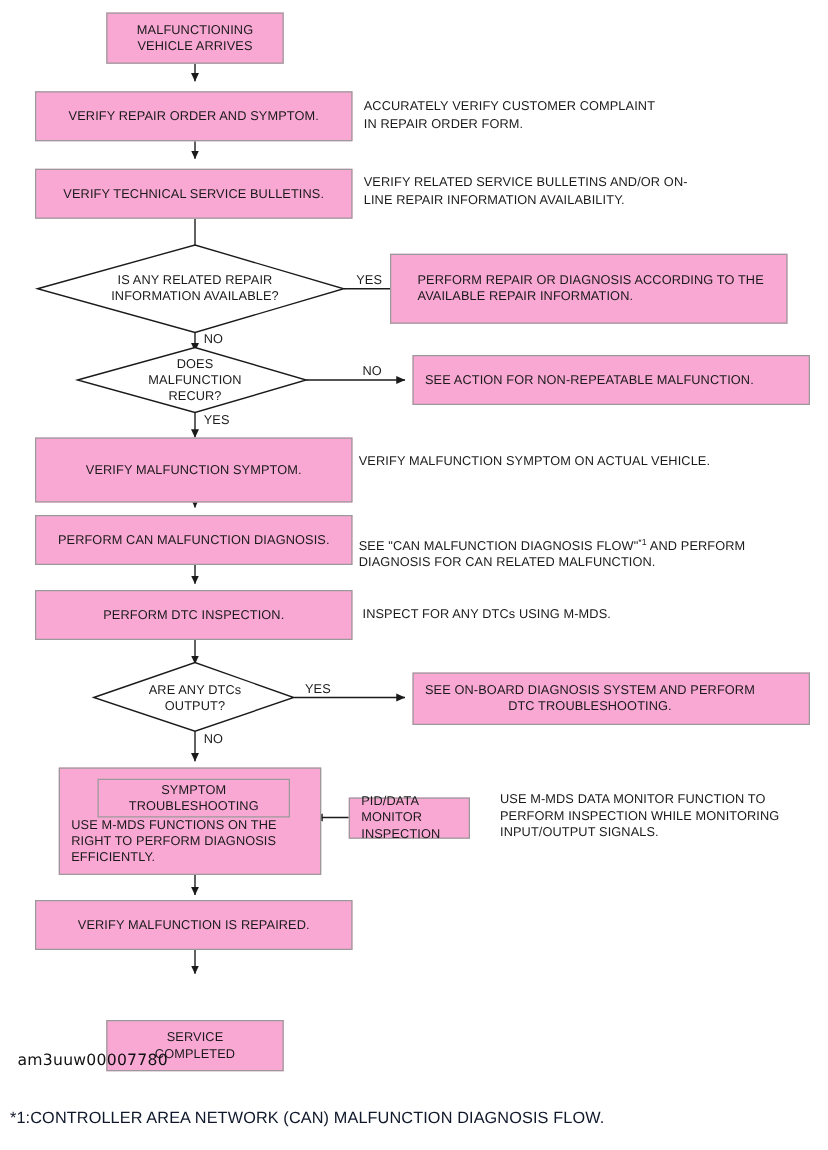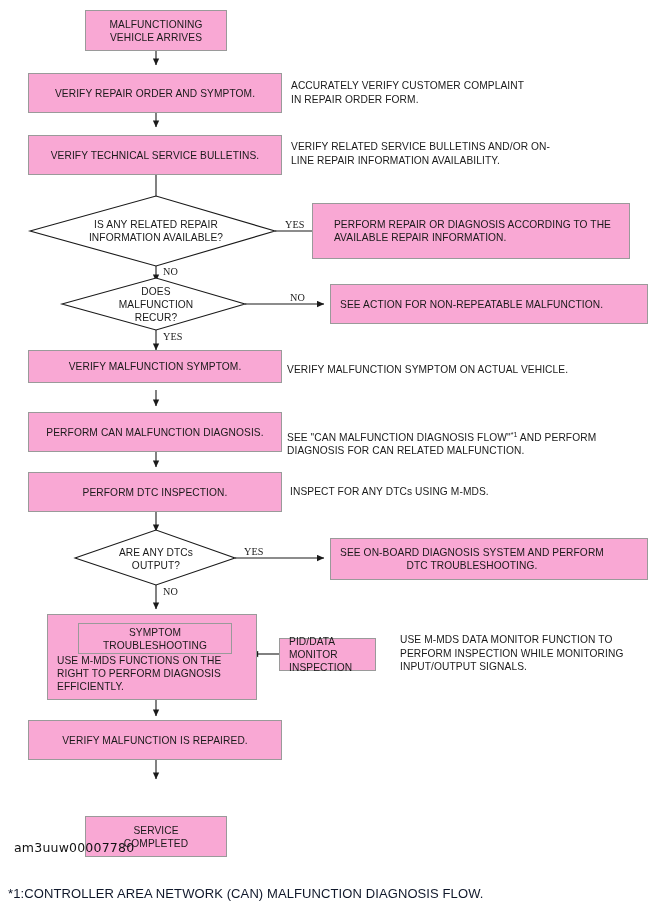--- a/index.html
+++ b/index.html
@@ -46,21 +46,20 @@
     white-space: pre-line;
     text-align: left;
   }
   .edge-label {
     position: absolute;
     color: #1a1a1a;
     font-size: 10.2px;
     line-height: 12px;
     letter-spacing: 0.1px;
     white-space: nowrap;
-    font-family: Liberation Serif, serif;
   }
   .diamond-text {
     position: absolute;
     color: #1a1a1a;
     font-size: 10.2px;
     line-height: 13px;
     letter-spacing: 0.1px;
     text-align: center;
     white-space: pre-line;
     display: flex;
@@ -196,21 +195,21 @@
   </div>
 
   <div class="edge-label" style="left:290px; top:292px;">NO</div>
 
   <div class="box left-text" style="left:330px; top:284px; width:318px; height:40px;">
     <span>SEE ACTION FOR NON-REPEATABLE MALFUNCTION.</span>
   </div>
 
   <div class="edge-label" style="left:163px; top:331px;">YES</div>
 
-  <div class="box" style="left:28px; top:350px; width:254px; height:33px;">
+  <div class="box" style="left:28px; top:350px; width:254px; height:52px;">
     <span>VERIFY MALFUNCTION SYMPTOM.</span>
   </div>
 
   <div class="note" style="left:287px; top:363px; width:370px;">VERIFY MALFUNCTION SYMPTOM ON ACTUAL VEHICLE.</div>
 
   <div class="box" style="left:28px; top:412px; width:254px; height:40px;">
     <span>PERFORM CAN MALFUNCTION DIAGNOSIS.</span>
   </div>
 
   <div class="note" style="left:287px; top:417px; width:372px;">

